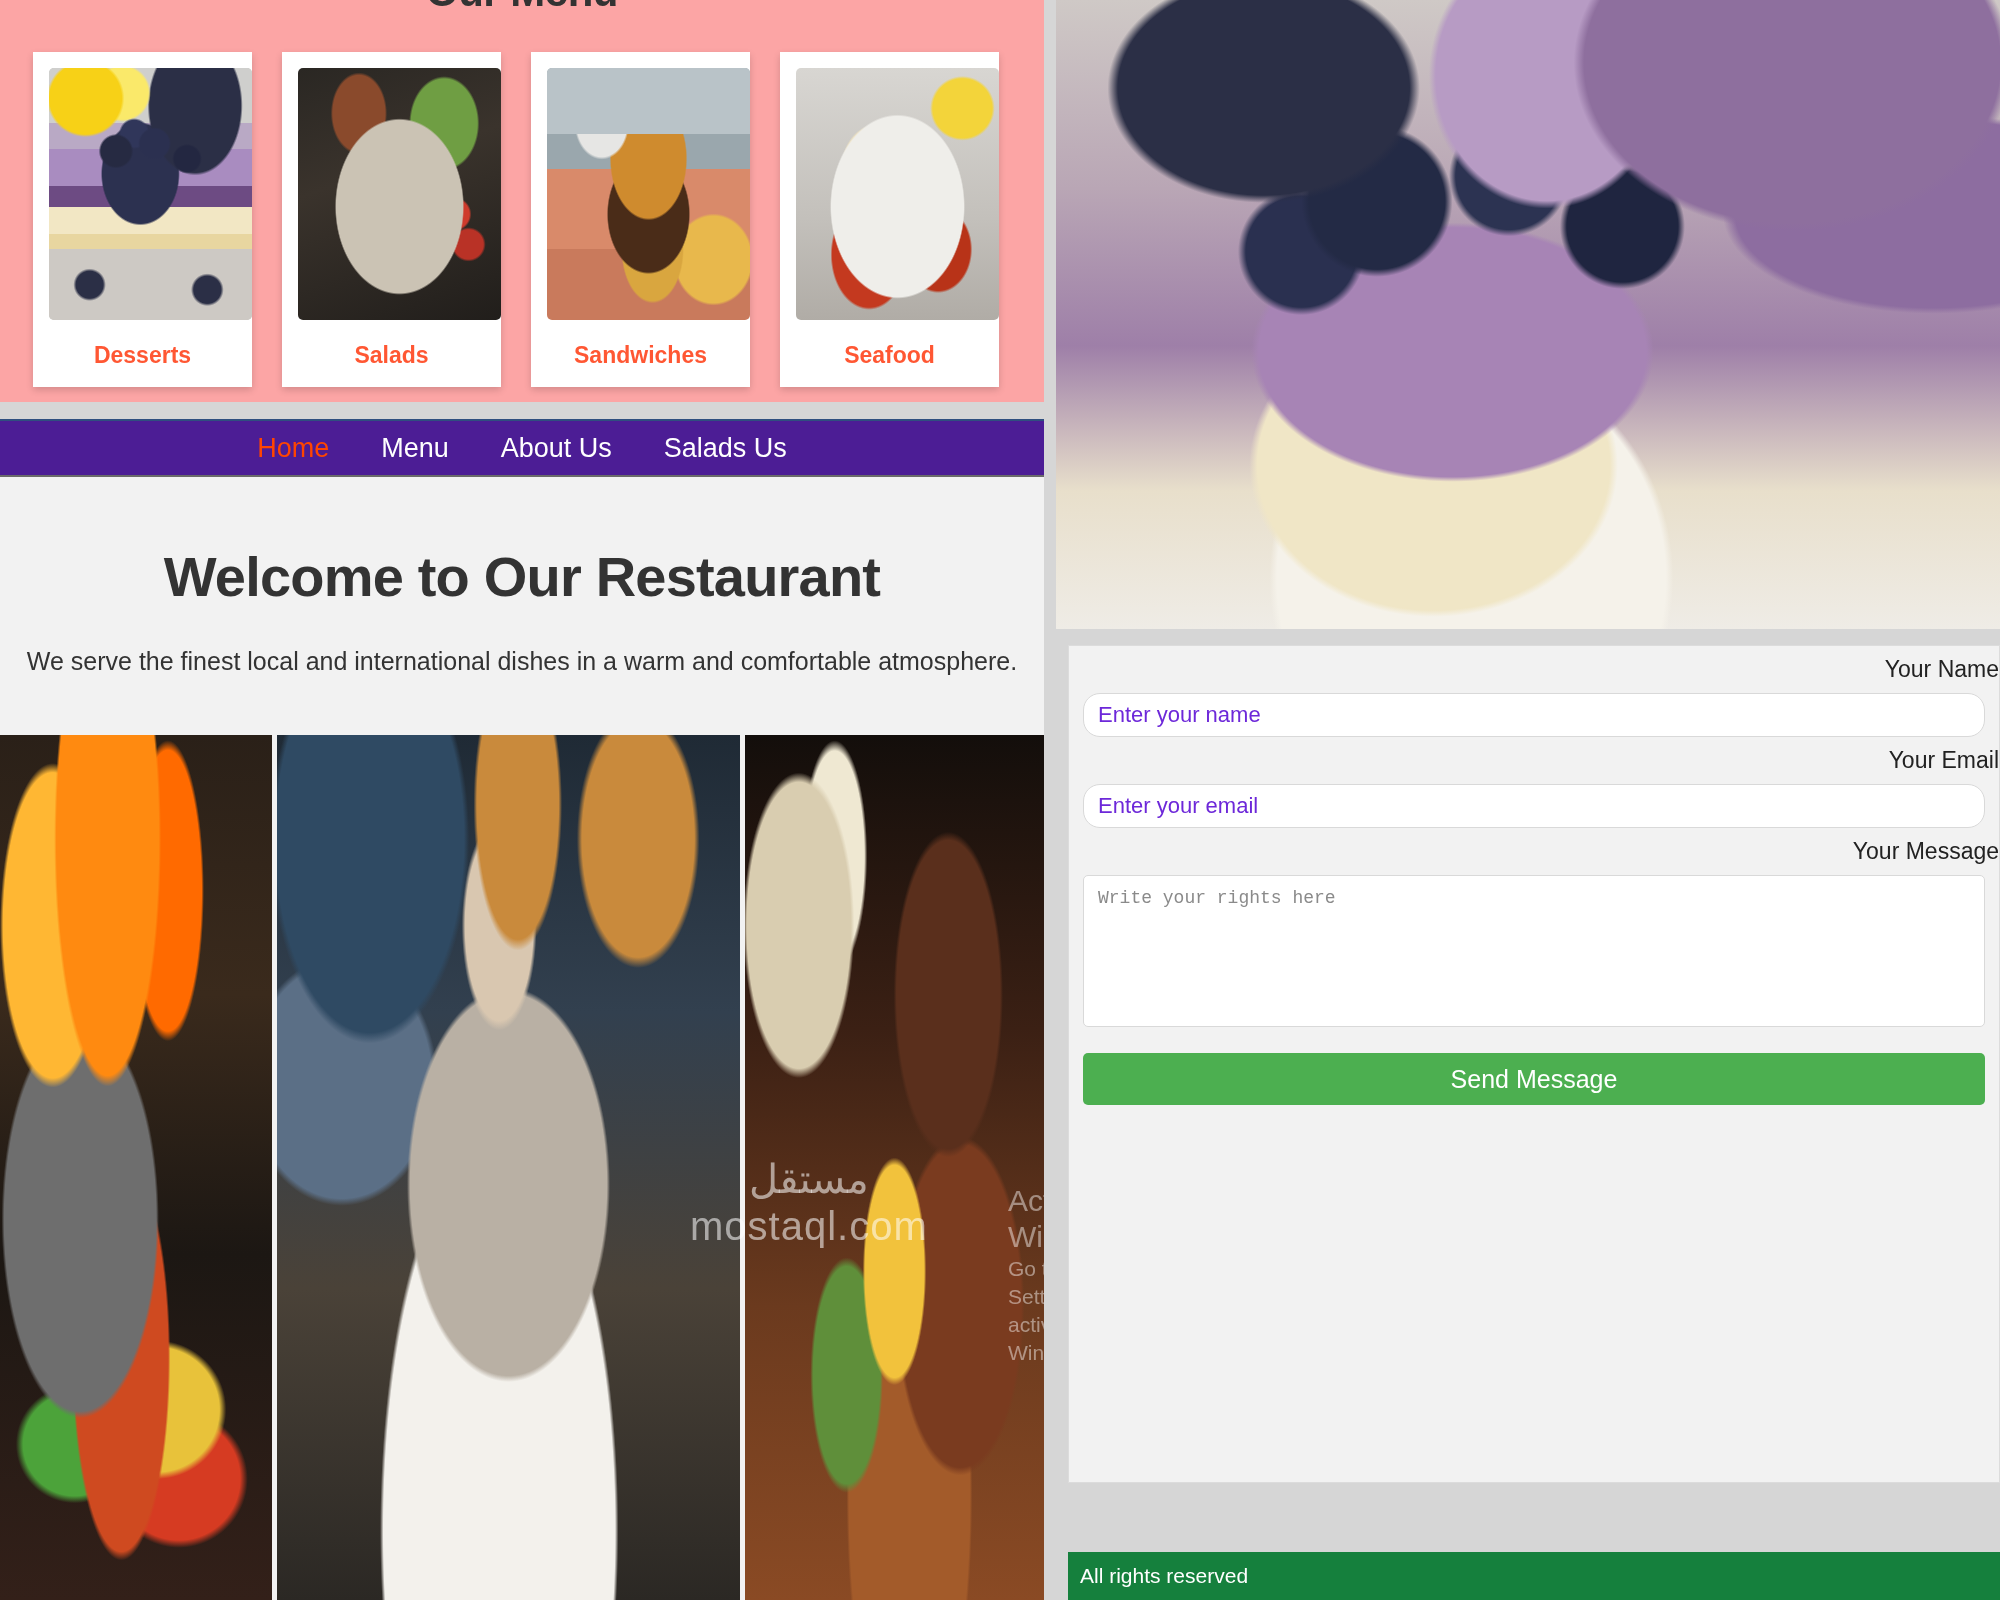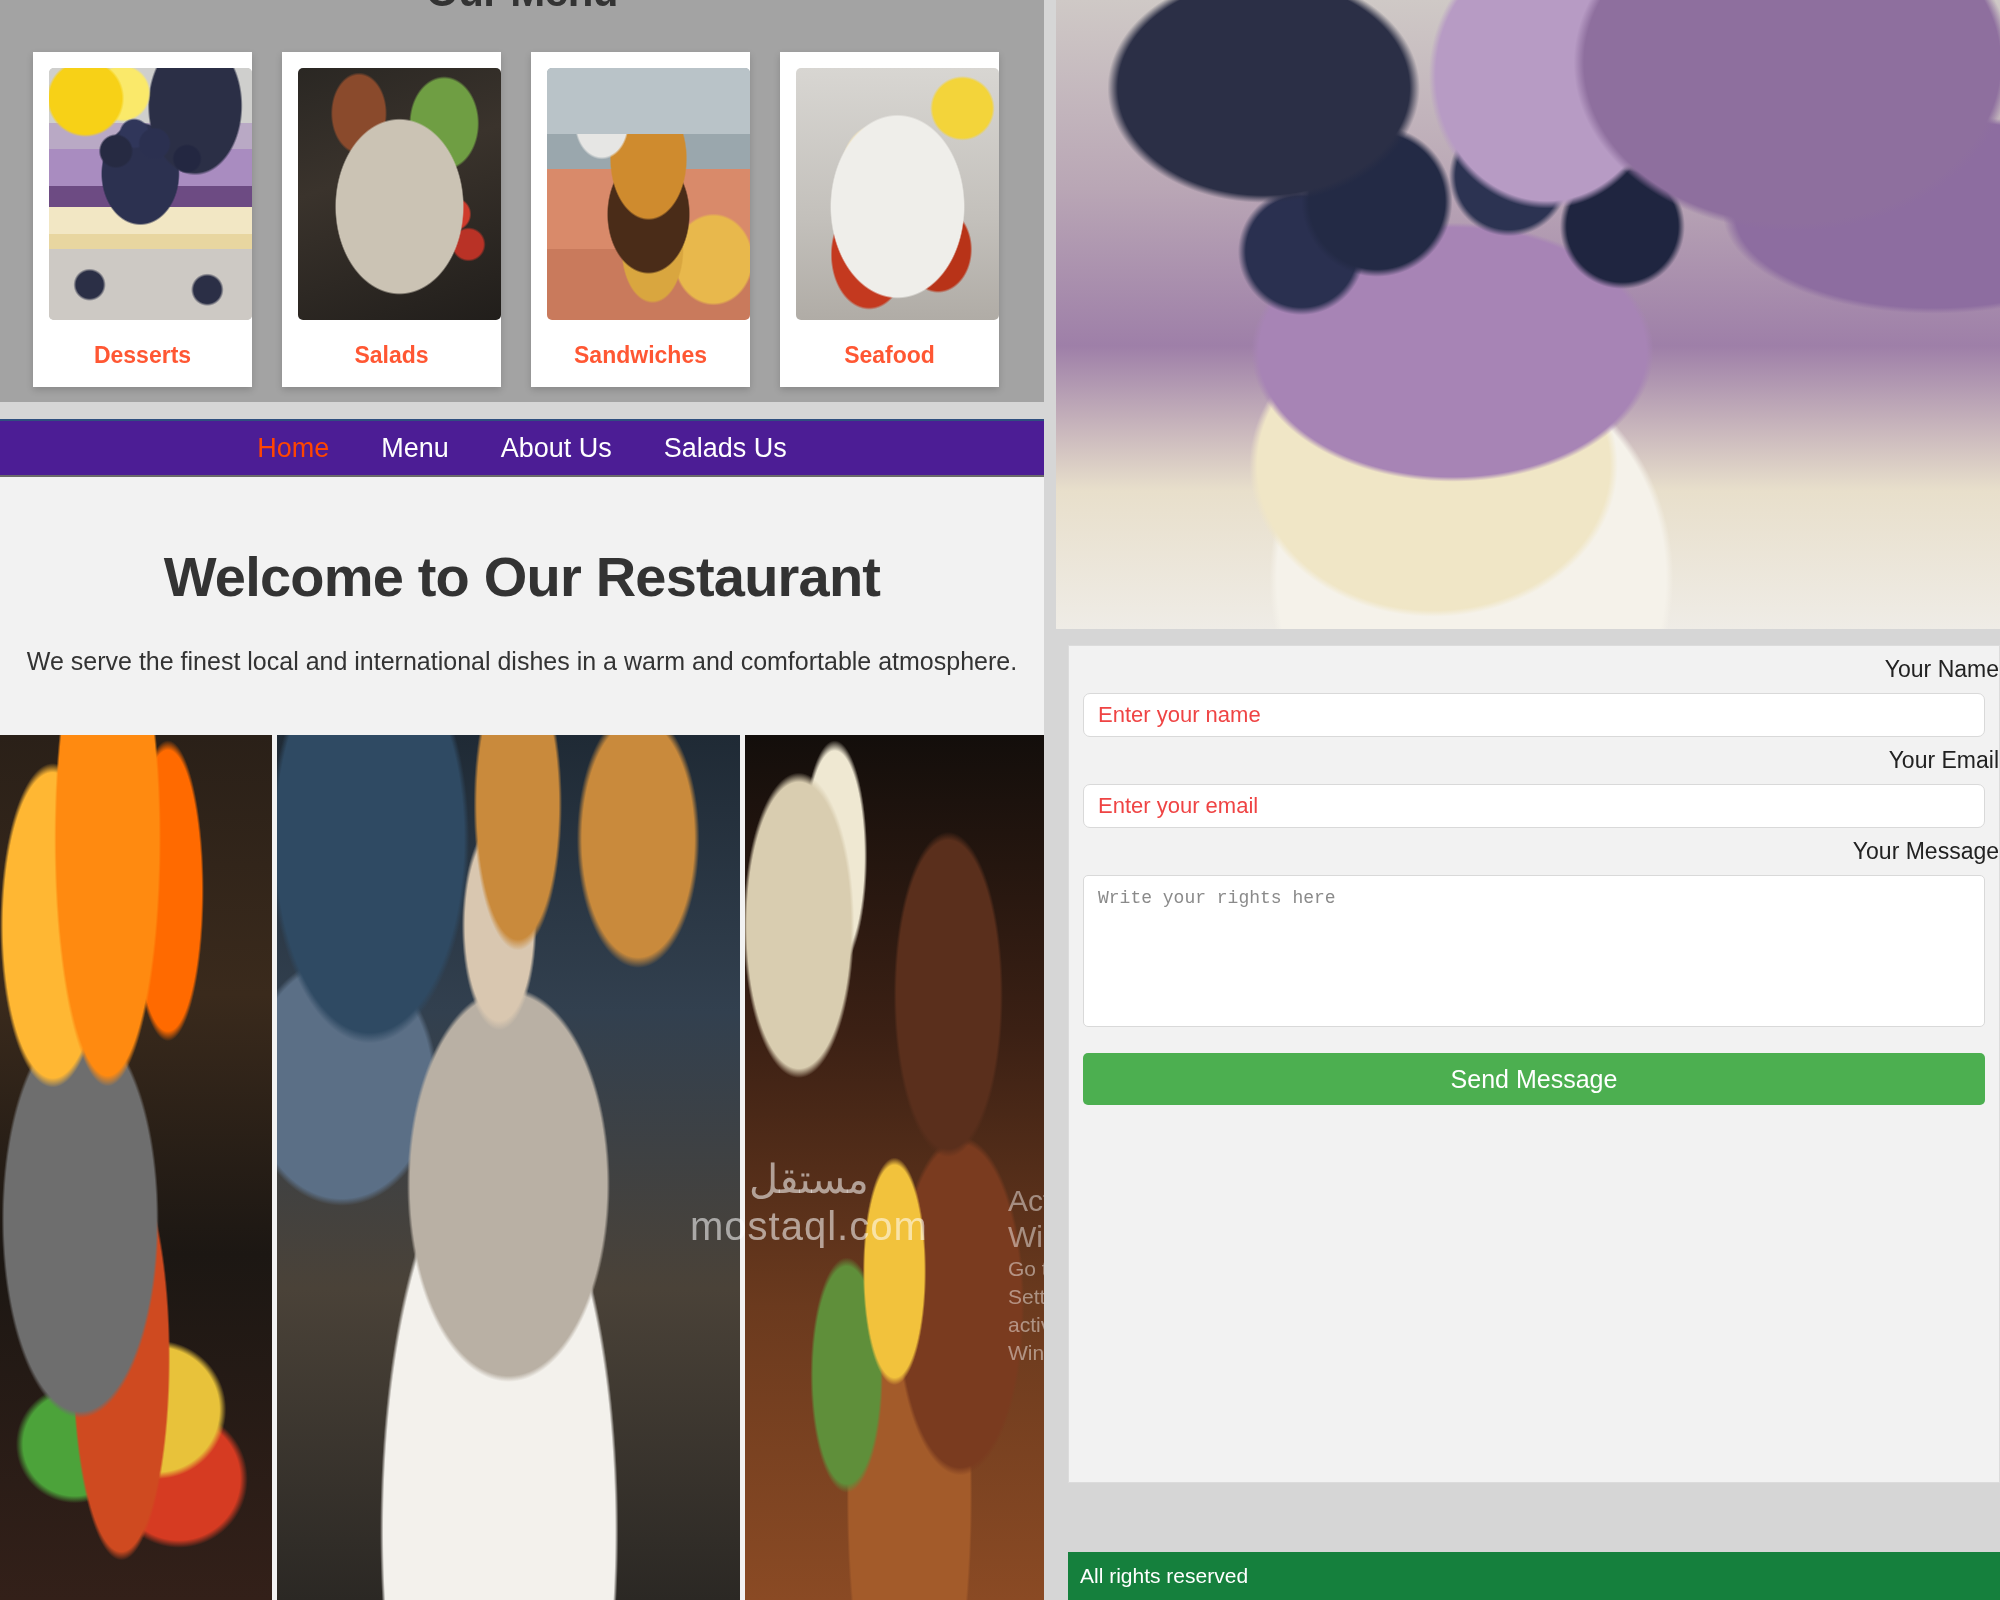--- a/index.html
+++ b/index.html
@@ -16,21 +16,21 @@
     position: absolute; left: 0; top: 0;
     width: 1044px; height: 1600px;
     background: #f2f2f2;
     overflow: hidden;
   }
 
   
   .menu-section {
     position: absolute; left: 0; top: 0;
     width: 1148px; height: 402px;
-    background: #a3a3a3;
+    background: #fca5a5;
     overflow: hidden;
   }
   .menu-title {
     position: absolute; top: -32px; left: 0; width: 1044px;
     text-align: center;
     font-size: 42px; font-weight: bold; color: #333;
     letter-spacing: -0.5px;
   }
   .menu-grid {
     position: absolute; top: 52px; left: 33px;
@@ -120,24 +120,24 @@
   }
   .form-card .flabel {
     text-align: right; color: #222;
     font-size: 23px; margin-top: 10px;
   }
   .field {
     margin: 10px 14px 0 14px;
     height: 44px;
     background: #fff;
     border: 1px solid #d9d9d9;
-    border-radius: 7px;
+    border-radius: 17px;
     display: flex; align-items: center;
     padding: 0 14px;
-    font-size: 22px; color: #ef4444;
+    font-size: 22px; color: #6d28d9;
   }
   .ta {
     margin: 10px 14px 0 14px;
     height: 152px;
     background: #fff;
     border: 1px solid #d9d9d9;
     border-radius: 5px;
     padding: 12px 14px;
     font-family: "Liberation Mono", monospace;
     font-size: 18px; color: #8a8a8a;

